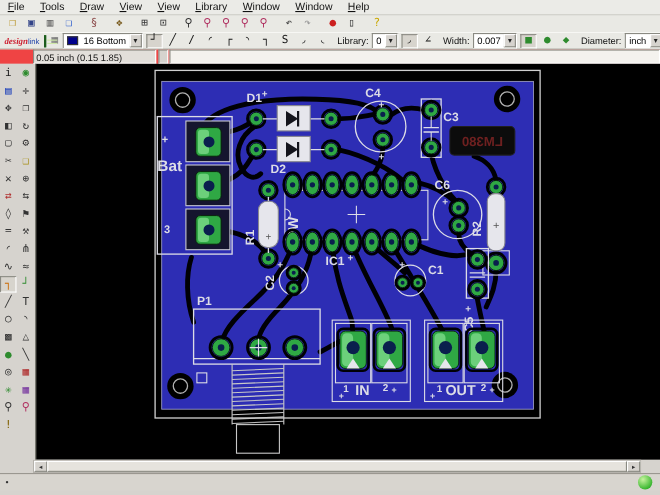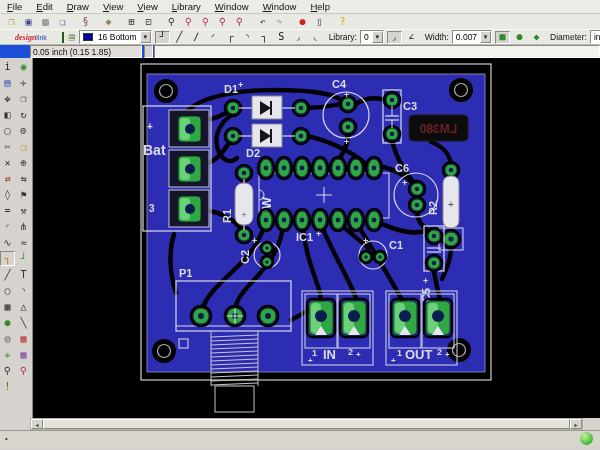--- a/index.html
+++ b/index.html
@@ -22,38 +22,38 @@
     font-family:"DejaVu Sans Mono","DejaVu Sans",monospace;font-size:10px;line-height:1;
     border:1px solid transparent;margin:0 1px;cursor:default;}
   .tbtn.selected{border:1px solid;border-color:#8a8a82 #ffffff #ffffff #8a8a82;background:#d7d4cd;}
   .tbtn.mgap{margin-left:7px;}
 
   .ltbtn{width:15px;height:15px;display:flex;align-items:center;justify-content:center;
     font-family:"DejaVu Sans Mono","DejaVu Sans",monospace;font-size:10px;line-height:1;
     border:1px solid transparent;cursor:default;}
   .ltbtn.selected{border:1px solid;border-color:#8a8a82 #ffffff #ffffff #8a8a82;background:#d7d4cd;}
 
-  .logo{font-size:8px;margin:0 12px;display:inline-flex;align-items:baseline;cursor:default;}
+  .logo{font-size:8px;margin:0 1px;display:inline-flex;align-items:baseline;cursor:default;}
   .logo .p1{color:#cc2233;font-style:italic;font-weight:bold;font-family:"Liberation Serif",serif;}
   .logo .p2{color:#2244aa;font-size:7px;}
   .e14{width:14px;height:11px;background:#2e8b2e;border:1px solid #1d5c1d;margin:0 3px;
     display:inline-block;position:relative;}
   .e14::after{content:"";position:absolute;left:2px;top:3px;width:9px;height:1px;background:#cfe9a8;
     box-shadow:0 3px 0 #cfe9a8;}
 
   .combo{display:inline-flex;align-items:center;height:14px;border:1px solid;
     border-color:#8a8a82 #ffffff #ffffff #8a8a82;background:#fff;font-size:8.5px;margin:0 2px;}
   .combo .val{padding:0 3px;overflow:hidden;white-space:nowrap;}
   .combo .drop{width:11px;height:12px;background:#d6d3ce;border:1px solid;
     border-color:#ffffff #8a8a82 #8a8a82 #ffffff;font-size:7px;display:flex;align-items:center;
     justify-content:center;color:#222;}
   .swatch{width:10px;height:8px;background:var(--layer-swatch-blue);border:1px solid #333;margin:0 2px 0 3px;}
   .plabel{font-size:8.5px;color:#111;margin:0 1px 0 5px;}
 
-  .coordrow{position:absolute;left:0;top:45px;width:600px;height:13px;background:#1d4ed8;
+  .coordrow{position:absolute;left:0;top:45px;width:600px;height:13px;background:#ef4444;
     display:flex;align-items:center;}
   .coordbox{margin-left:30px;width:112px;height:13px;border:1px solid;
     border-color:#8a8a82 #ffffff #ffffff #8a8a82;font-size:8.5px;color:#111;
     padding:0 2px;background:#e2dfda;display:flex;align-items:center;}
   .cmdsplit{width:9px;height:13px;border:1px solid;border-color:#8a8a82 #ffffff #ffffff #8a8a82;
     background:#d6d3ce;margin-left:2px;}
   .cmdinput{flex:1;height:13px;border:1px solid;border-color:#8a8a82 #ffffff #ffffff #8a8a82;
     background:#f4f2ee;font-size:9px;padding:0 2px;margin-left:1px;outline:none;}
 
   .lefttools{position:absolute;left:0;top:58px;width:32px;height:360px;background:#d6d3ce;
@@ -86,21 +86,21 @@
   .pad{fill:var(--pad-green);stroke:#071d07;stroke-width:0.8;}
   .pad-ring{fill:none;stroke:var(--trace-black);stroke-width:2.6;}
   .hole{fill:var(--pad-hole);}
   .body-white{fill:#e6e6ec;stroke:#88888f;stroke-width:1;}
 </style>
 </head>
 <body>
 
 <div class="menubar">
     <span class="menu-item">File</span>
-    <span class="menu-item">Edit</span>
+    <span class="menu-item">Tools</span>
     <span class="menu-item">Draw</span>
     <span class="menu-item">View</span>
     <span class="menu-item">View</span>
     <span class="menu-item">Library</span>
     <span class="menu-item">Window</span>
     <span class="menu-item">Window</span>
     <span class="menu-item">Help</span>
   </div>
 
 <div class="toolbar1">

